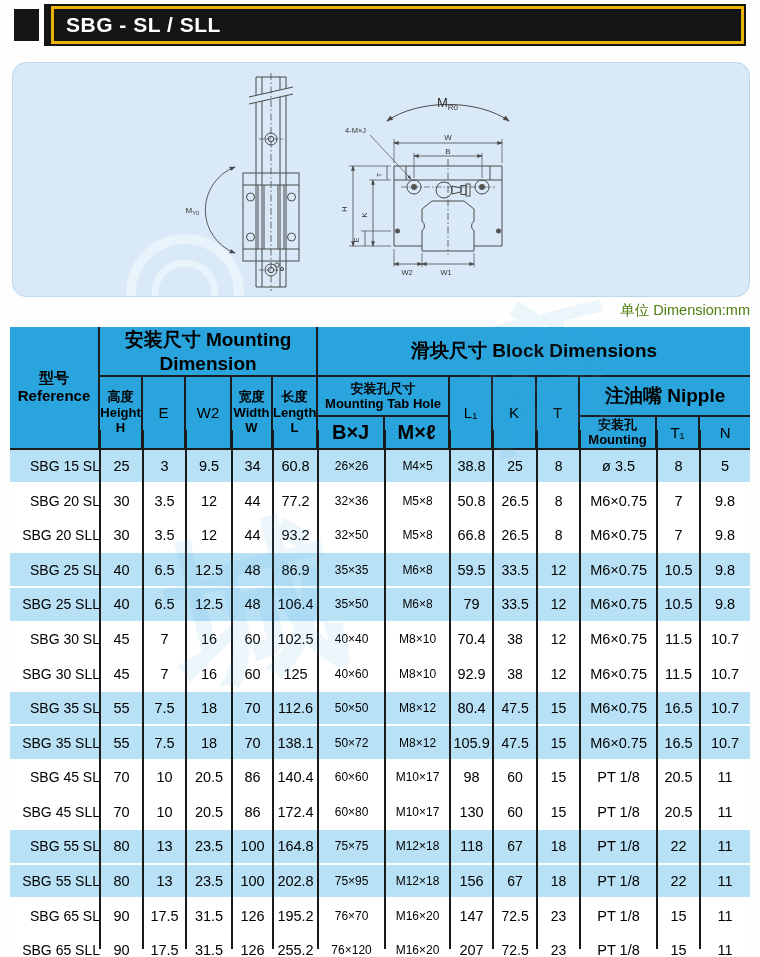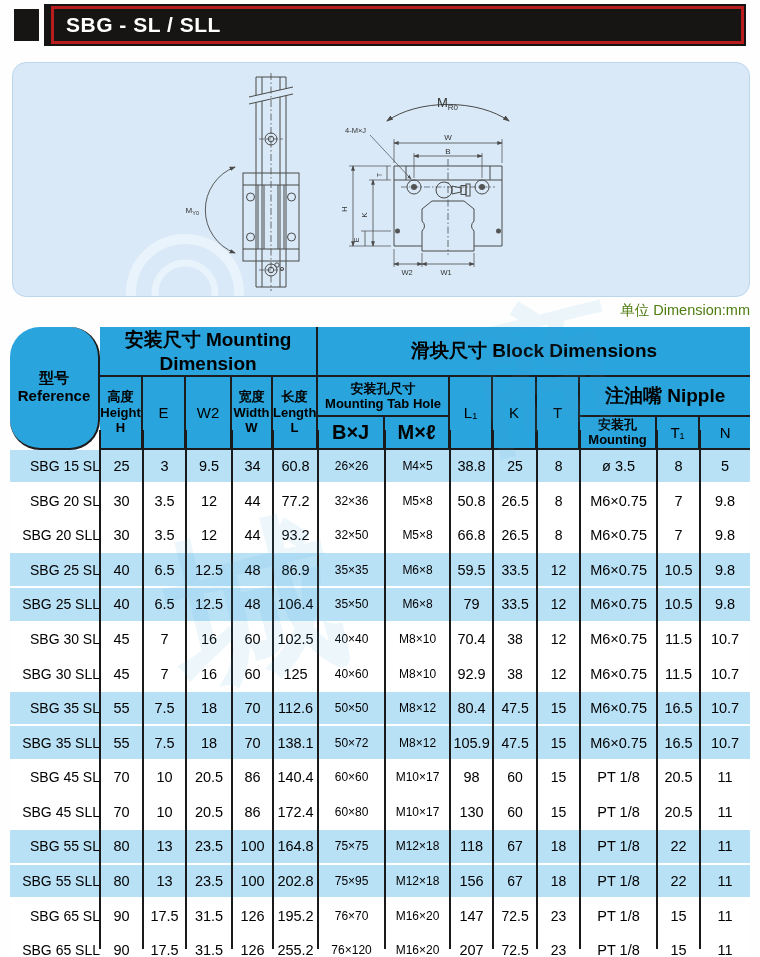--- a/index.html
+++ b/index.html
@@ -2,21 +2,21 @@
 <html><head>
 <meta charset="utf-8">
 <style>
   html,body{margin:0;padding:0;}
   .page{position:relative;width:760px;height:957px;background:#fefefe;overflow:hidden;
         font-family:"Liberation Sans", sans-serif;color:#111;}
 
   
   .tsq{position:absolute;left:14px;top:9px;width:25px;height:32px;background:#171513;}
   .tframe{position:absolute;left:44px;top:4px;width:702px;height:42px;box-sizing:border-box;
-          border:2px solid #171513;border-left-width:7px;padding:3px;background:#b91c1c;}
+          border:2px solid #171513;border-left-width:7px;padding:3px;background:#eab308;}
   .tbar{width:100%;height:100%;background:#171513;display:flex;align-items:center;
         box-sizing:border-box;padding-left:12px;}
   .tbar .ttl{color:#fff;font-size:21px;font-weight:bold;letter-spacing:0.5px;}
 
   
   .panel{position:absolute;left:12px;top:62px;width:736px;height:233px;background:#d9e9f7;
          border:1px solid #bcd6ec;border-radius:14px;}
   .panel svg{display:block;}
 
   
@@ -29,21 +29,21 @@
   .wm.b{font-size:170px;left:170px;top:520px;}
 
   
   .tablewrap{position:absolute;left:10px;top:327px;width:740px;}
   table{border-collapse:separate;border-spacing:0;table-layout:fixed;width:740px;}
   th,td{box-sizing:border-box;padding:0;margin:0;vertical-align:middle;text-align:center;color:#000;}
   th{background:#2aa4dc;border-right:2px solid #1c1c1c;border-bottom:2px solid #1c1c1c;}
   th.noright{border-right:none;margin-left:37px;}
   tr.h-a{height:37px;} tr.h-b{height:40px;} tr.h-c{height:26px;}
   th.grp{font-size:19px;font-weight:bold;}
-  th.ref-h{font-size:15px;font-weight:bold;white-space:pre-line;line-height:1.25;border-radius:30px;}
+  th.ref-h{font-size:15px;font-weight:bold;white-space:pre-line;line-height:1.25;}
   th.multi{font-size:13px;font-weight:bold;white-space:pre-line;line-height:1.18;}
   th.single{font-size:15px;font-weight:normal;}
   th.sm{font-size:20px;font-weight:bold;}
   td{height:34.6px;font-size:14.5px;border-bottom:2.5px solid #fff;background:#fff;}
   tr.shaded td{background:#b9e1f6;}
   td:first-child{text-align:right;font-size:14px;}
   td:nth-child(7),td:nth-child(8){font-size:12px;}
   td:nth-child(10),td:nth-child(11){font-size:14px;margin-left:27px;}
   .vline{position:absolute;top:103px;height:519px;width:2px;background:#1a1a1a;z-index:4;}
   .bottom-rule{width:740px;height:3.5px;background:#3e3e3e;}

